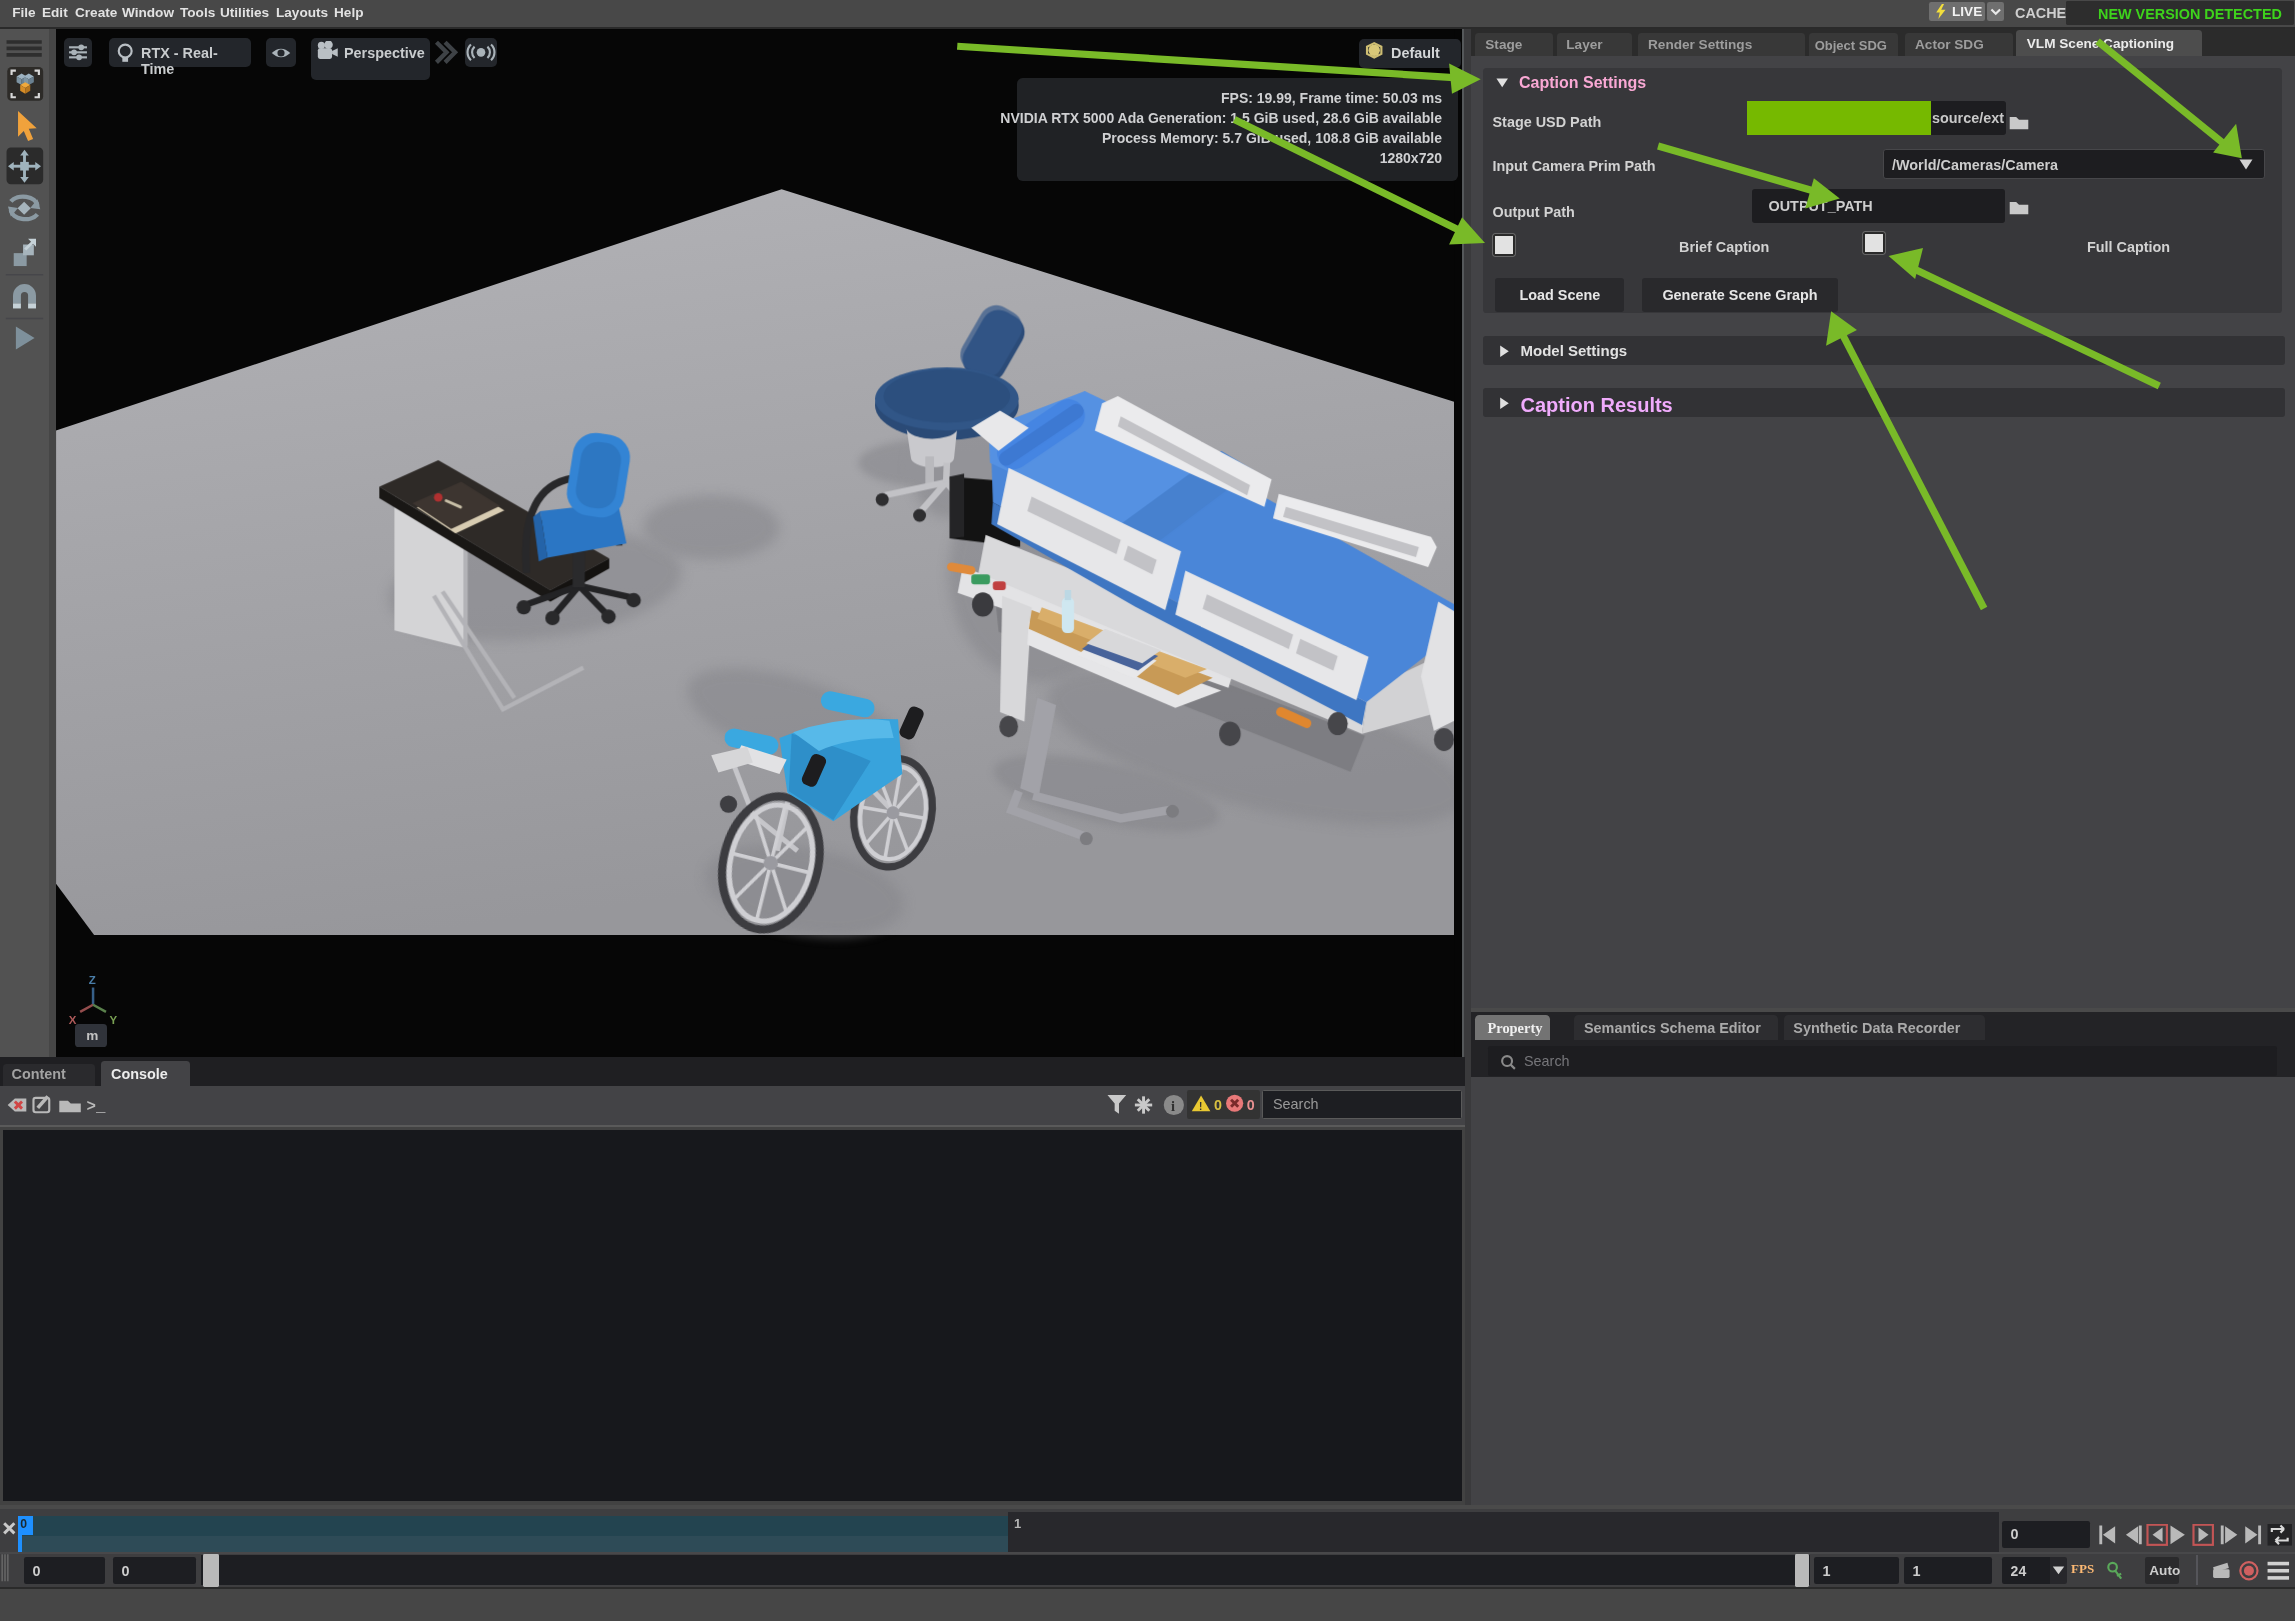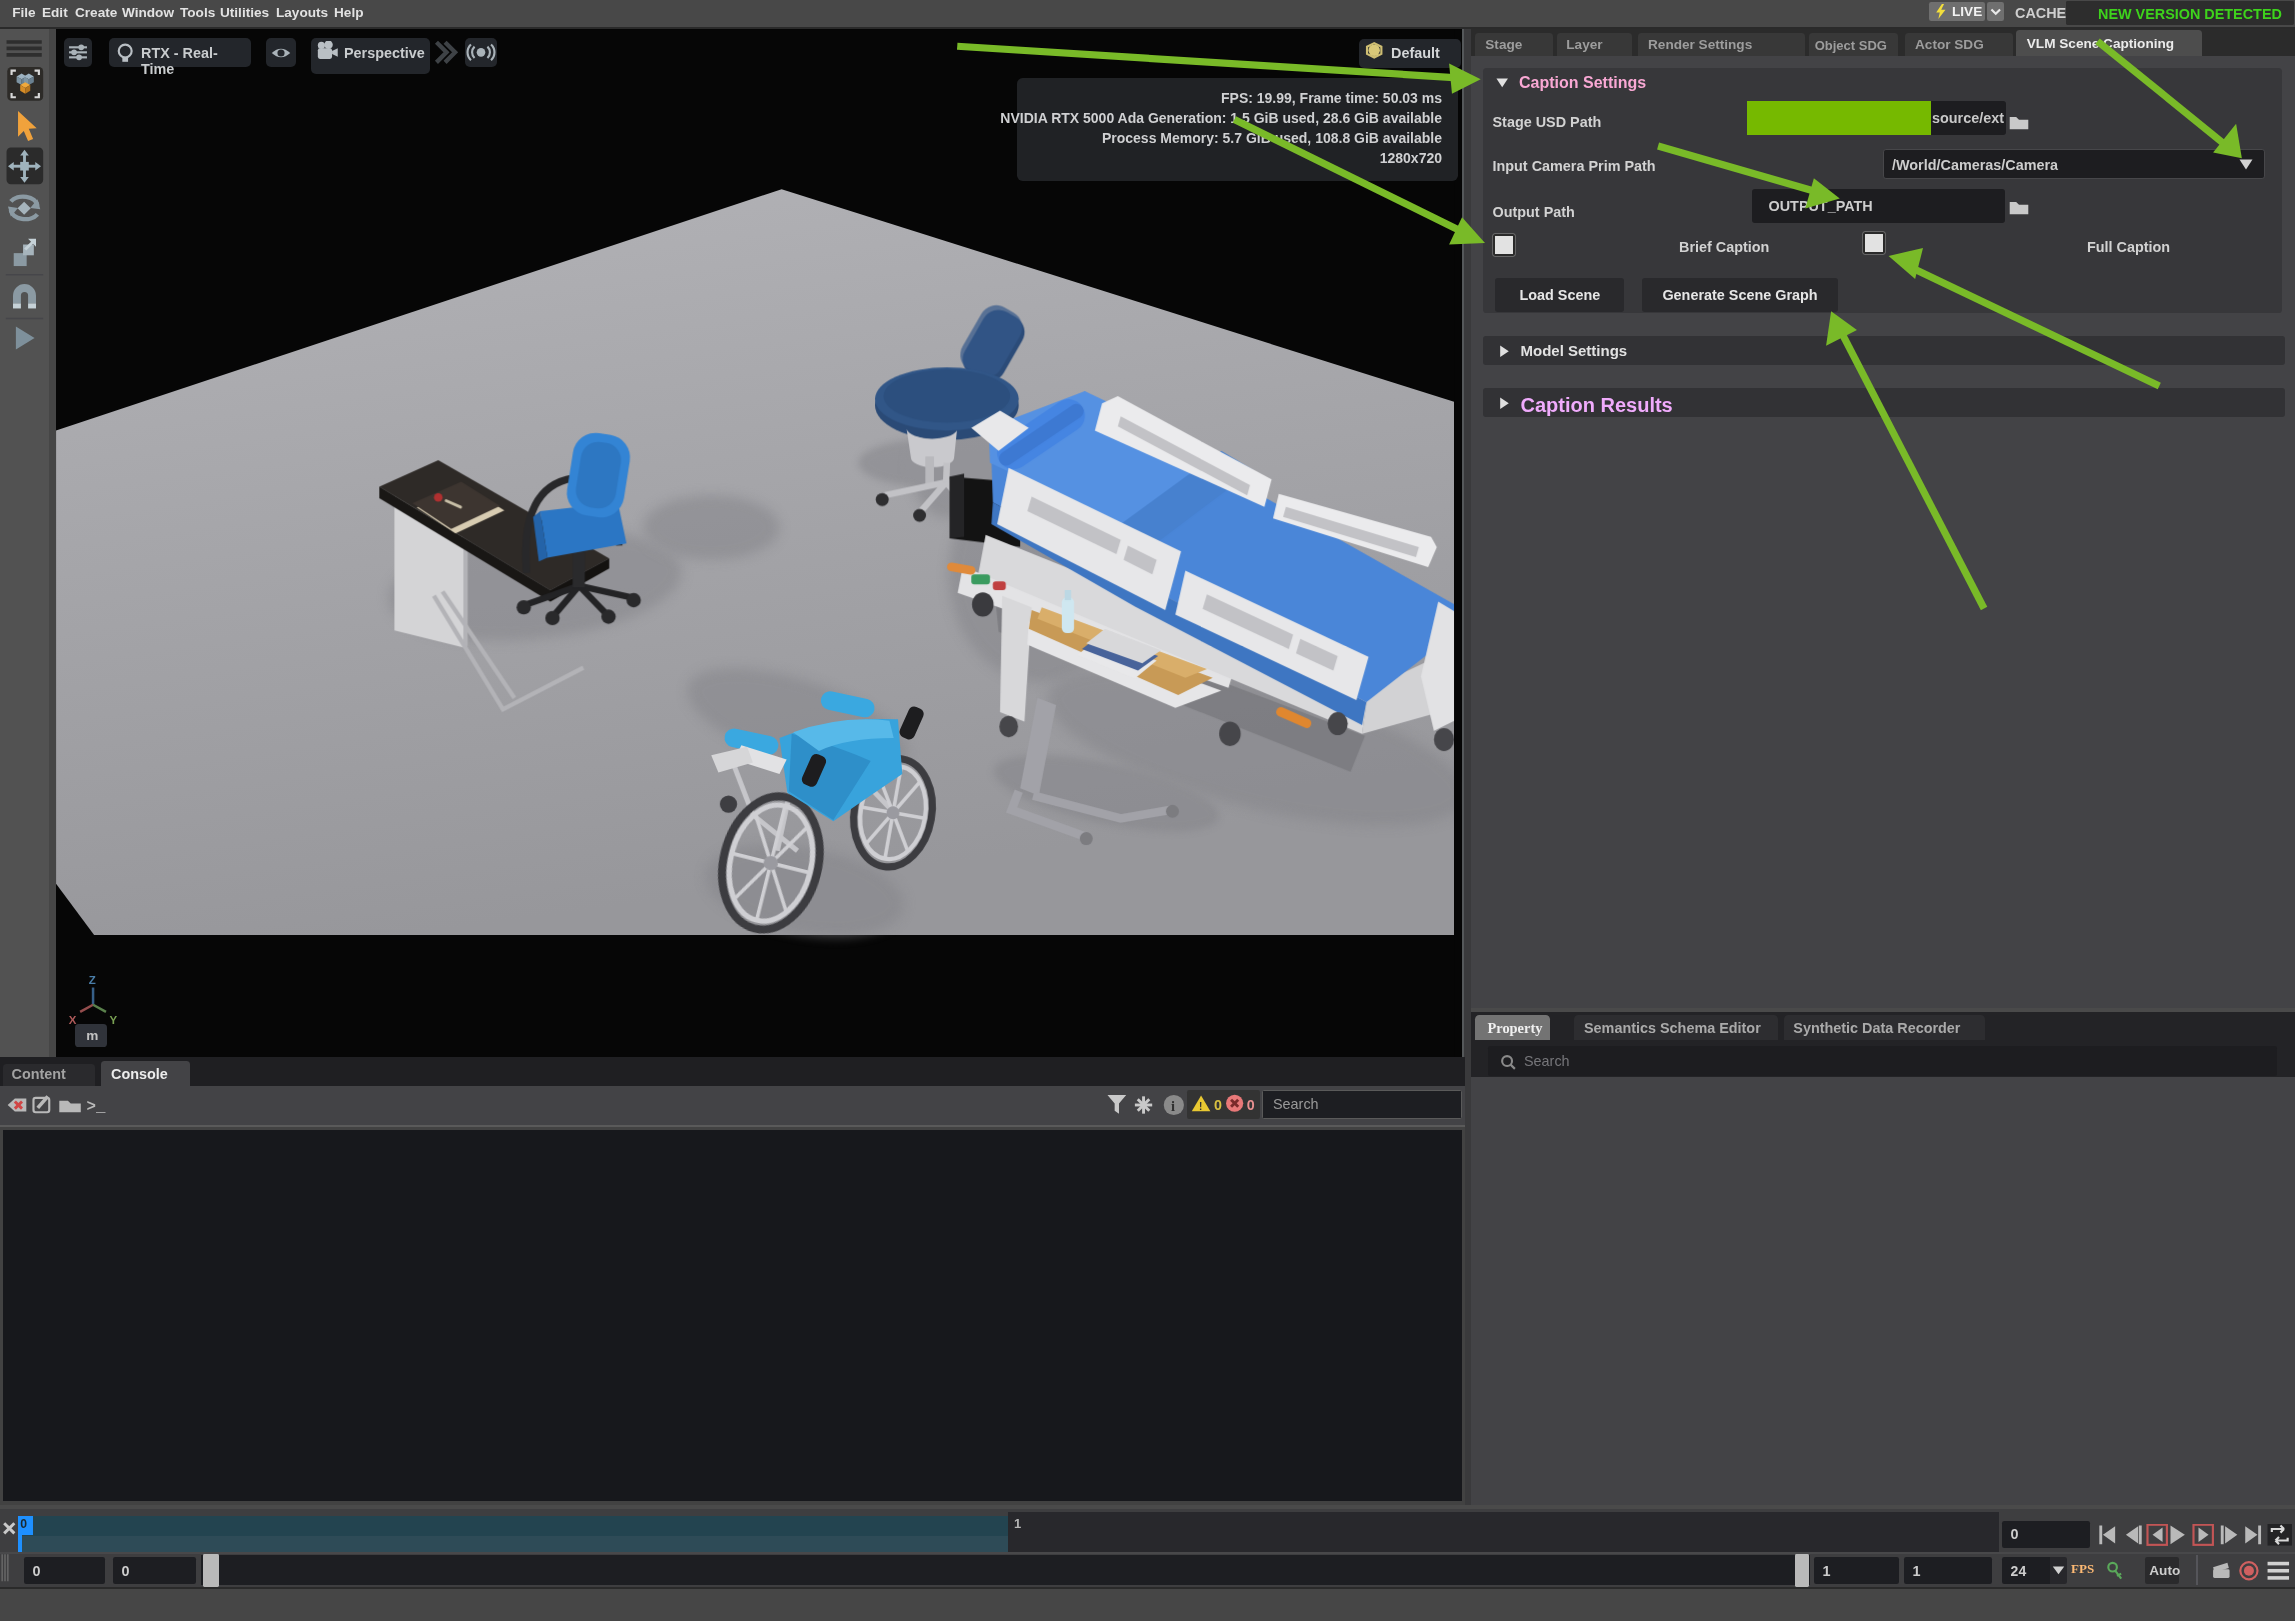--- a/index.html
+++ b/index.html
@@ -369,21 +369,21 @@
         <rect x="13" y="22" width="8" height="7" fill="#b9bfc4"></rect>
       </svg>
   <span class="abs b" style="left:32px;top:7.2px;font-size:14.4px;color:#c9ccce;">RTX - Real-Time</span>
 </div>
 <div class="abs" style="left:210px;top:8.6px;width:30px;height:29.4px;background:#23262b;border-radius:5px;">
   <svg width="30" height="29.4" viewBox="0 0 42 41">
         <path d="M8 21 q13 -12 26 0 q-13 12 -26 0 z" fill="#aab3b9"></path>
         <circle cx="21" cy="21" r="5" fill="#23262b"></circle>
       </svg>
 </div>
-<div class="abs" style="left:255px;top:8.6px;width:119px;height:36px;background:#23262b;border-radius:5px;text-decoration:underline;">
+<div class="abs" style="left:255px;top:8.6px;width:119px;height:42px;background:#23262b;border-radius:5px;text-decoration:underline;">
   <svg width="27" height="24.4" style="position:absolute;left:3.6px;top:2.9px;" viewBox="0 0 38 34">
         <rect x="4" y="10" width="20" height="15" rx="3" fill="#b9bfc4"></rect>
         <path d="M24 14 l8 -4 v12 l-8 -4 z" fill="#b9bfc4"></path>
         <circle cx="9" cy="6" r="5" fill="#b9bfc4"></circle>
         <circle cx="19" cy="5" r="6" fill="#b9bfc4"></circle>
       </svg>
   <span class="abs b" style="left:33px;top:7.2px;font-size:14.4px;color:#c9ccce;">Perspective</span>
 </div>
 <svg width="29" height="29.4" style="position:absolute;left:376px;top:8.6px;" viewBox="0 0 40 41">
       <path d="M6 6 l14 14 -14 14" stroke="#3e4246" stroke-width="6" fill="none"></path>

